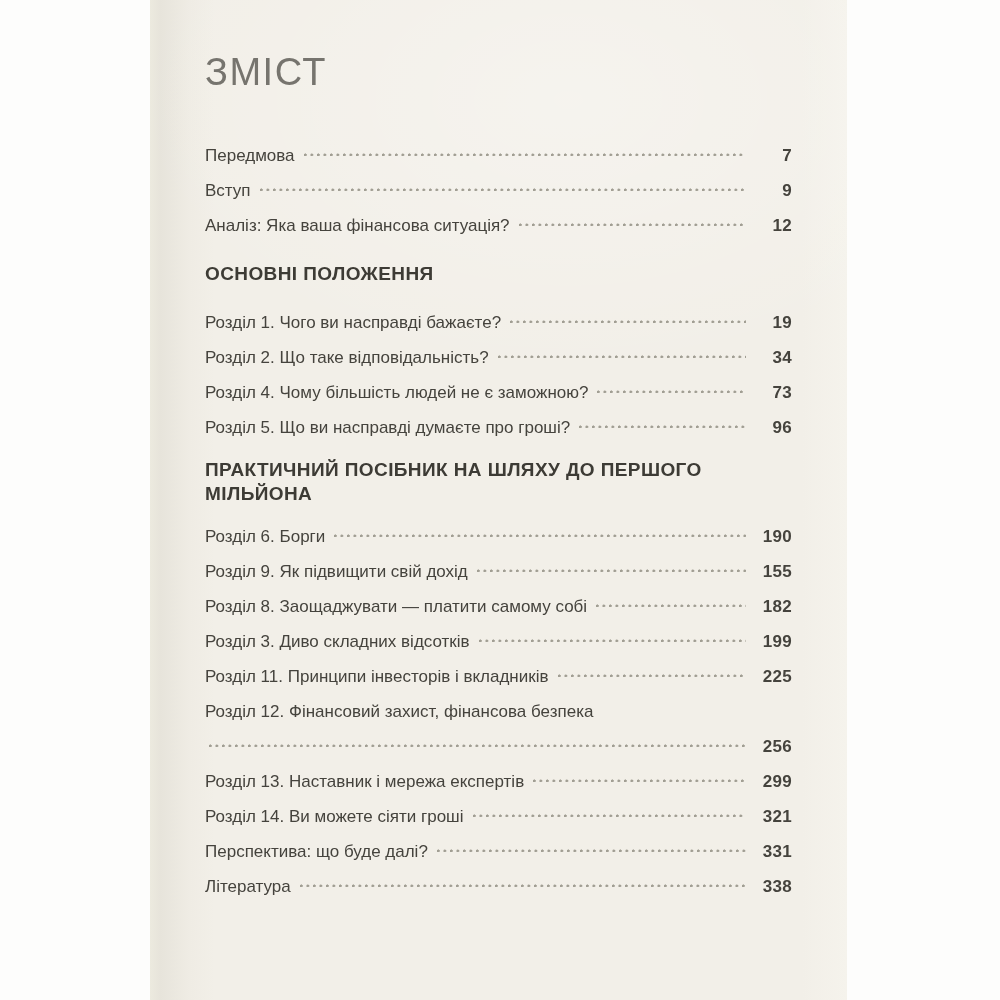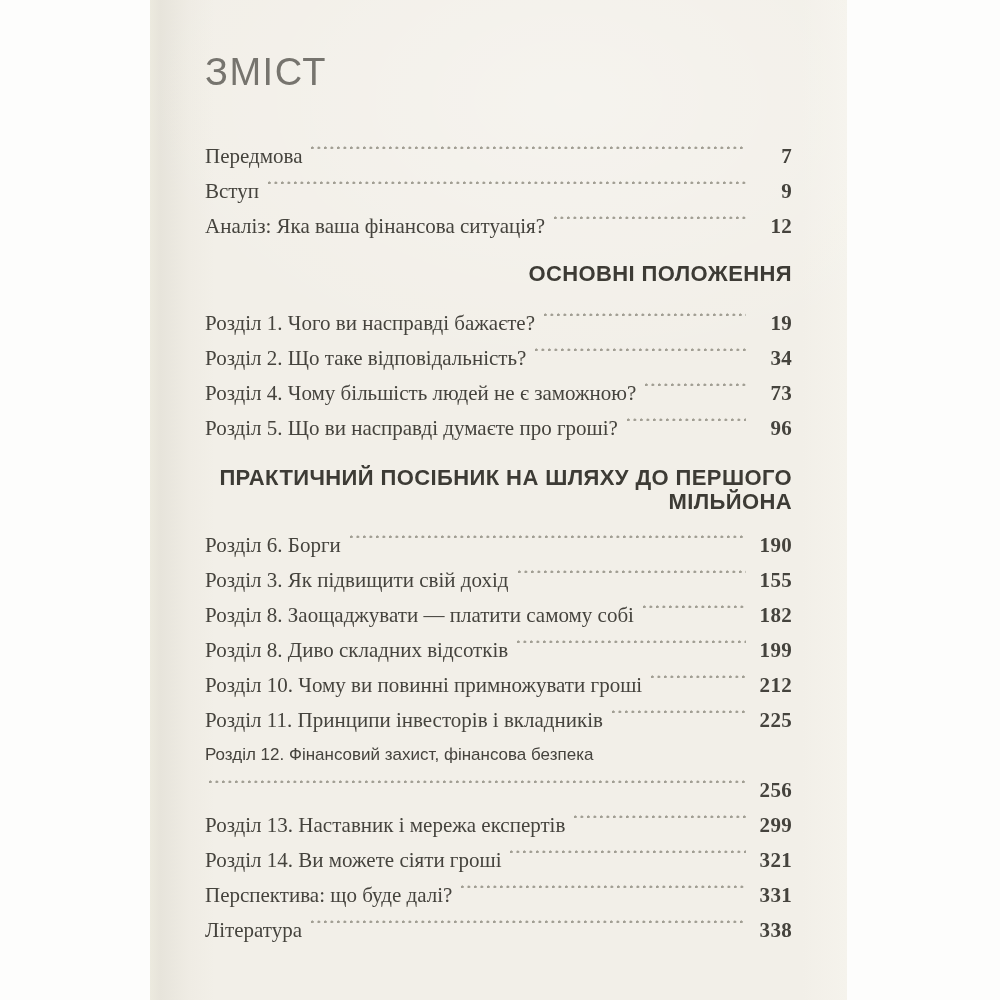--- a/index.html
+++ b/index.html
@@ -42,28 +42,27 @@
     line-height: 40px;
     font-weight: 500;
     letter-spacing: 1.5px;
     color: var(--title-color, #76746e);
   }
 
   .toc { margin-top: 54px; }
 
   .toc-row {
     display: flex;
-    align-items: flex-start;
+    align-items: center;
     height: 20px;
     margin-bottom: 15px;
-    font-size: 21px;
+    font-size: 17px;
     line-height: 20px;
     font-weight: 500;
     color: var(--text-color, #45433d);
-    font-family: Liberation Serif, serif;
   }
 
   .toc-label { white-space: nowrap; padding-right: 5px; }
 
   .toc-dots {
     flex: 1;
     height: 4px;
     margin: 0 10px 3px 4px;
     background-image: radial-gradient(circle at 1.3px 1.8px, var(--dots-color, #a19e93) 1.15px, rgba(0,0,0,0) 1.6px);
     background-size: 6.5px 4px;
@@ -72,30 +71,29 @@
 
   .toc-page-num {
     width: 36px;
     flex: none;
     text-align: right;
     font-weight: 600;
     letter-spacing: 0.3px;
   }
 
   .toc-heading {
-    font-size: 22px;
+    font-size: 19px;
     line-height: 24px;
     font-weight: 700;
     letter-spacing: 0.4px;
     color: var(--heading-color, #3d3b35);
-    text-align: right;
   }
 
   .toc-section-basics .toc-heading   { margin-top: 26px; margin-bottom: 27px; }
-  .toc-section-practice .toc-heading { margin-top: 28px; margin-bottom: 21px; }
+  .toc-section-practice .toc-heading { margin-top: 20px; margin-bottom: 21px; }
 
   
   .toc-entry-first-line {
     height: 20px;
     margin-bottom: 15px;
     font-size: 17px;
     line-height: 20px;
     font-weight: 500;
     color: var(--text-color, #45433d);
     white-space: nowrap;
@@ -152,38 +150,33 @@
           </div>
         </div>
         <div class="toc-section toc-section-practice">
           <div class="toc-heading">ПРАКТИЧНИЙ ПОСІБНИК НА ШЛЯХУ ДО ПЕРШОГО МІЛЬЙОНА</div>
           <div class="toc-row">
             <span class="toc-label">Розділ 6. Борги</span>
             <span class="toc-dots"></span>
             <span class="toc-page-num">190</span>
           </div>
           <div class="toc-row">
-            <span class="toc-label">Розділ 3. Як підвищити свій дохід</span>
+            <span class="toc-label">Розділ 9. Як підвищити свій дохід</span>
             <span class="toc-dots"></span>
             <span class="toc-page-num">155</span>
           </div>
           <div class="toc-row">
             <span class="toc-label">Розділ 8. Заощаджувати — платити самому собі</span>
             <span class="toc-dots"></span>
             <span class="toc-page-num">182</span>
           </div>
           <div class="toc-row">
-            <span class="toc-label">Розділ 8. Диво складних відсотків</span>
+            <span class="toc-label">Розділ 3. Диво складних відсотків</span>
             <span class="toc-dots"></span>
             <span class="toc-page-num">199</span>
-          </div>
-          <div class="toc-row">
-            <span class="toc-label">Розділ 10. Чому ви повинні примножувати гроші</span>
-            <span class="toc-dots"></span>
-            <span class="toc-page-num">212</span>
           </div>
           <div class="toc-row">
             <span class="toc-label">Розділ 11. Принципи інвесторів і вкладників</span>
             <span class="toc-dots"></span>
             <span class="toc-page-num">225</span>
           </div>
           <div>
             <div class="toc-entry-first-line">Розділ 12. Фінансовий захист, фінансова безпека</div>
             <div class="toc-row toc-row-continuation">
               <span class="toc-dots"></span>

